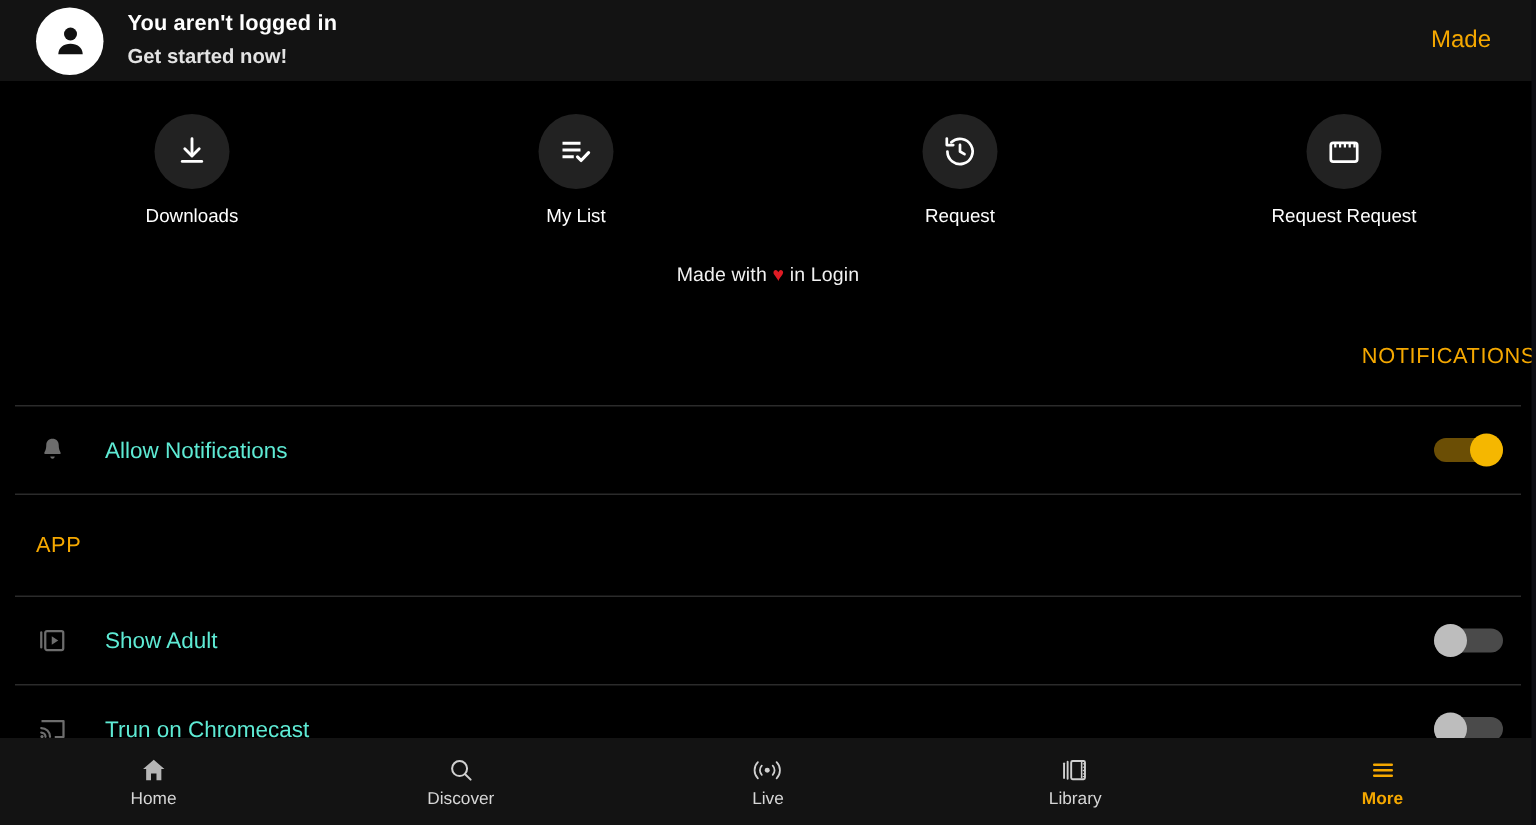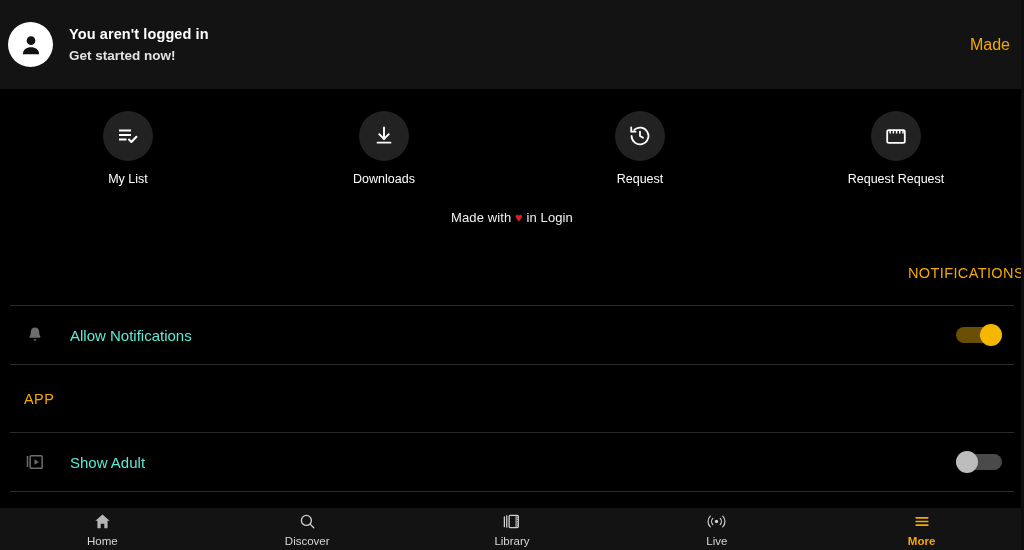--- a/index.html
+++ b/index.html
@@ -18,25 +18,25 @@
   #app {
     width: 1024px;
     height: 550px;
     position: relative;
     background: #000000;
     overflow: hidden;
   }
 
   
   .account-bar {
-    height: 89px;
+    height: 54px;
     background: #131313;
     display: flex;
     align-items: center;
-    padding: 0 8px;
+    padding: 0 24px;
     box-sizing: border-box;
   }
   .avatar {
     width: 45px;
     height: 45px;
     border-radius: 50%;
     background: #ffffff;
     display: flex;
     align-items: center;
     justify-content: center;
@@ -175,21 +175,21 @@
   .toggle.on .knob { right: 0; background: #f5b700; }
   .toggle.off .track { background: #4a4a4a; }
   .toggle.off .knob { left: 0; background: #bdbdbd; }
 
   
   .bottom-nav {
     position: absolute;
     left: 0;
     bottom: 0;
     width: 1024px;
-    height: 42px;
+    height: 58px;
     background: #131313;
     display: flex;
     align-items: center;
     box-sizing: border-box;
   }
   .nav-item {
     flex: 1 1 0;
     display: flex;
     flex-direction: column;
     align-items: center;
@@ -228,52 +228,52 @@
       </span>
     </div>
     <div class="account-text">
       <div class="account-title">You aren't logged in</div>
       <div class="account-sub">Get started now!</div>
     </div>
     <button class="login-btn">Made</button>
   </div>
 
   <div class="quick-actions">
+
+    <div class="quick-item">
+      <div class="quick-circle">
+        <span>
+          <svg width="24" height="24" viewBox="0 0 24 24">
+            <path d="M12 3.5v11" stroke="#ffffff" stroke-width="1.9" stroke-linecap="round"></path>
+            <path d="M7.2 10.2L12 15l4.8-4.8" stroke="#ffffff" stroke-width="1.9" fill="none" stroke-linecap="round" stroke-linejoin="round"></path>
+            <path d="M5.5 18.6h13" stroke="#ffffff" stroke-width="1.9" stroke-linecap="round"></path>
+          </svg>
+        </span>
+      </div>
+      <div class="quick-label">Downloads</div>
+    </div>
 
     <div class="quick-item">
       <div class="quick-circle">
         <span>
           <svg width="24" height="24" viewBox="0 0 24 24">
             <rect x="3" y="5.5" width="12" height="2" fill="#ffffff"></rect>
             <rect x="3" y="10" width="12" height="2" fill="#ffffff"></rect>
             <rect x="3" y="14.5" width="7.5" height="2" fill="#ffffff"></rect>
             <path d="M13 15.6l2.4 2.4 5-5.2" stroke="#ffffff" stroke-width="2.1" fill="none" stroke-linecap="round" stroke-linejoin="round"></path>
           </svg>
         </span>
       </div>
       <div class="quick-label">My List</div>
     </div>
 
     <div class="quick-item">
       <div class="quick-circle">
         <span>
           <svg width="24" height="24" viewBox="0 0 24 24">
-            <path d="M12 3.5v11" stroke="#ffffff" stroke-width="1.9" stroke-linecap="round"></path>
-            <path d="M7.2 10.2L12 15l4.8-4.8" stroke="#ffffff" stroke-width="1.9" fill="none" stroke-linecap="round" stroke-linejoin="round"></path>
-            <path d="M5.5 18.6h13" stroke="#ffffff" stroke-width="1.9" stroke-linecap="round"></path>
-          </svg>
-        </span>
-      </div>
-      <div class="quick-label">Downloads</div>
-    </div>
-
-    <div class="quick-item">
-      <div class="quick-circle">
-        <span>
-          <svg width="24" height="24" viewBox="0 0 24 24">
             <path d="M3.6 12a8.4 8.4 0 1 0 2.6-6.1" stroke="#ffffff" stroke-width="1.8" fill="none" stroke-linecap="round"></path>
             <path d="M3.2 3.4v4.3h4.3" stroke="#ffffff" stroke-width="1.8" fill="none" stroke-linecap="round" stroke-linejoin="round"></path>
             <path d="M12 7.6V12l3 1.8" stroke="#ffffff" stroke-width="1.8" fill="none" stroke-linecap="round" stroke-linejoin="round"></path>
           </svg>
         </span>
       </div>
       <div class="quick-label">Request</div>
     </div>
 
     <div class="quick-item">
@@ -369,44 +369,44 @@
         <svg width="19" height="19" viewBox="0 0 24 24">
           <circle cx="10.6" cy="10.6" r="6.3" stroke="#d0d0d0" stroke-width="1.7" fill="none"></circle>
           <path d="M15.3 15.3l4.6 4.6" stroke="#d0d0d0" stroke-width="1.7" stroke-linecap="round"></path>
         </svg>
       </span>
       <span class="nav-label">Discover</span>
     </div>
 
     <div class="nav-item">
       <span class="nav-icon">
+        <svg width="21" height="19" viewBox="0 0 26 24">
+          <circle cx="13" cy="12" r="2.1" fill="#d0d0d0"></circle>
+          <path d="M8.4 8.1a5.6 5.6 0 0 0 0 7.8" stroke="#d0d0d0" stroke-width="1.5" fill="none" stroke-linecap="round"></path>
+          <path d="M17.6 8.1a5.6 5.6 0 0 1 0 7.8" stroke="#d0d0d0" stroke-width="1.5" fill="none" stroke-linecap="round"></path>
+          <path d="M5.1 5.2a9.7 9.7 0 0 0 0 13.6" stroke="#d0d0d0" stroke-width="1.5" fill="none" stroke-linecap="round"></path>
+          <path d="M20.9 5.2a9.7 9.7 0 0 1 0 13.6" stroke="#d0d0d0" stroke-width="1.5" fill="none" stroke-linecap="round"></path>
+        </svg>
+      </span>
+      <span class="nav-label">Live</span>
+    </div>
+
+    <div class="nav-item">
+      <span class="nav-icon">
         <svg width="19" height="19" viewBox="0 0 24 24">
           <path d="M3 6.2v12.4" stroke="#d0d0d0" stroke-width="1.6" stroke-linecap="round"></path>
           <path d="M6 4.8v14.4" stroke="#d0d0d0" stroke-width="1.6" stroke-linecap="round"></path>
           <rect x="9" y="4.2" width="11.6" height="15.4" rx="1.2" stroke="#d0d0d0" stroke-width="1.6" fill="none"></rect>
           <path d="M17.8 5v13.8" stroke="#d0d0d0" stroke-width="1.3"></path>
           <path d="M19.2 6.6h1M19.2 9.4h1M19.2 12.2h1M19.2 15h1M19.2 17.4h1" stroke="#d0d0d0" stroke-width="1.1" stroke-linecap="round"></path>
         </svg>
       </span>
       <span class="nav-label">Library</span>
     </div>
 
-    <div class="nav-item">
-      <span class="nav-icon">
-        <svg width="21" height="19" viewBox="0 0 26 24">
-          <circle cx="13" cy="12" r="2.1" fill="#d0d0d0"></circle>
-          <path d="M8.4 8.1a5.6 5.6 0 0 0 0 7.8" stroke="#d0d0d0" stroke-width="1.5" fill="none" stroke-linecap="round"></path>
-          <path d="M17.6 8.1a5.6 5.6 0 0 1 0 7.8" stroke="#d0d0d0" stroke-width="1.5" fill="none" stroke-linecap="round"></path>
-          <path d="M5.1 5.2a9.7 9.7 0 0 0 0 13.6" stroke="#d0d0d0" stroke-width="1.5" fill="none" stroke-linecap="round"></path>
-          <path d="M20.9 5.2a9.7 9.7 0 0 1 0 13.6" stroke="#d0d0d0" stroke-width="1.5" fill="none" stroke-linecap="round"></path>
-        </svg>
-      </span>
-      <span class="nav-label">Live</span>
-    </div>
-
     <div class="nav-item active">
       <span class="nav-icon">
         <svg width="20" height="19" viewBox="0 0 24 24">
           <path d="M4.6 7.4h14.8M4.6 12h14.8M4.6 16.6h14.8" stroke="#f5a800" stroke-width="2.1" stroke-linecap="round"></path>
         </svg>
       </span>
       <span class="nav-label">More</span>
     </div>
 
   </div>

